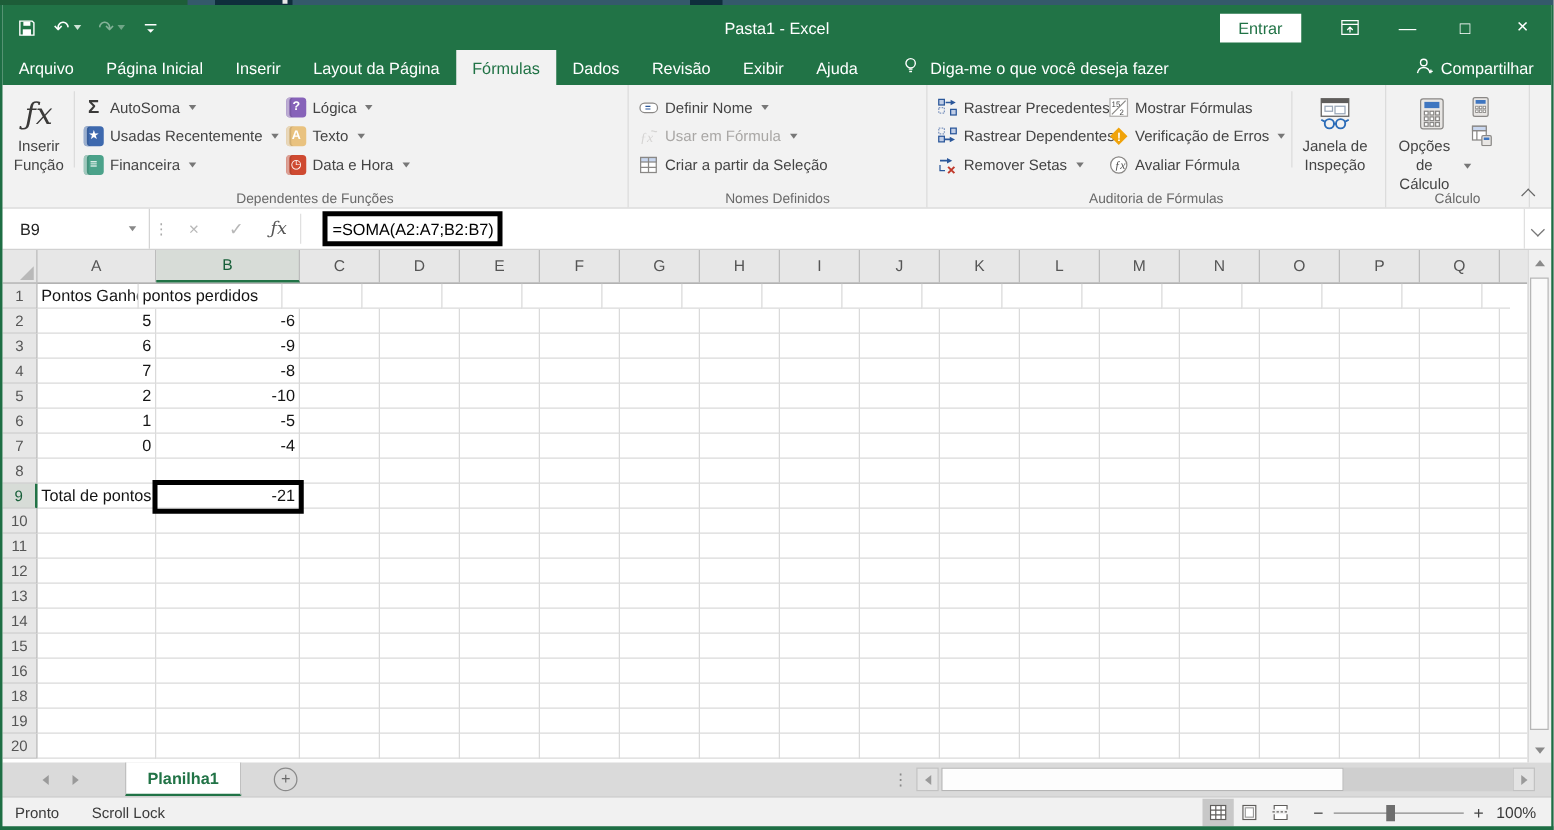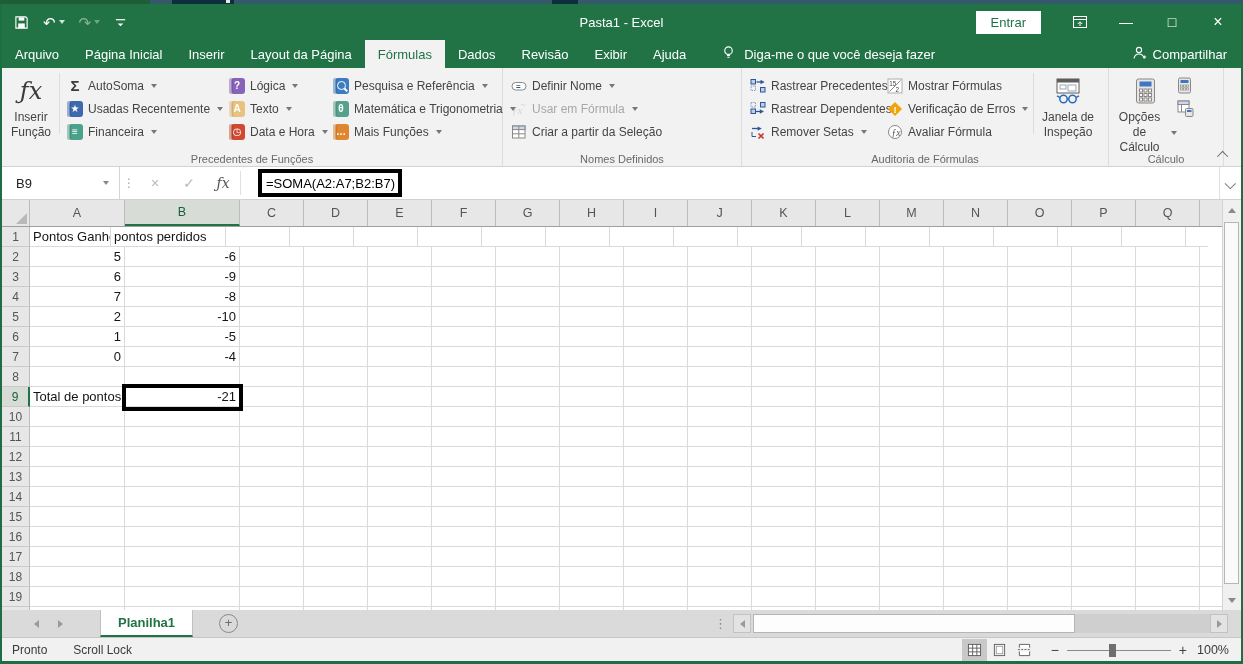--- a/index.html
+++ b/index.html
@@ -226,40 +226,21 @@
             <span class="book" style="background: rgb(233, 194, 127);">A</span>
             <span>Texto</span>
             <span class="caret"></span>
           </span>
           <span class="rbtn">
             <span class="book" style="background: rgb(207, 74, 49);">◷</span>
             <span>Data e Hora</span>
             <span class="caret"></span>
           </span>
         </div>
-      <div class="rcol" id="lib-col3" style="width:160px;">
-          <span class="rbtn">
-            <span class="book" style="background: rgb(62, 124, 193);">
-              <span class="mag"></span>
-            </span>
-            <span>Pesquisa e Referência</span>
-            <span class="caret"></span>
-          </span>
-          <span class="rbtn">
-            <span class="book" style="background: rgb(85, 161, 140);">θ</span>
-            <span>Matemática e Trigonometria</span>
-            <span class="caret"></span>
-          </span>
-          <span class="rbtn">
-            <span class="book" style="background: rgb(224, 134, 46);">…</span>
-            <span>Mais Funções</span>
-            <span class="caret"></span>
-          </span>
-        </div>
-      <div class="glabel">Precedentes de Funções</div>
+      <div class="glabel">Dependentes de Funções</div>
     </div>
 
     <div class="rgroup" style="width:230px;">
       <div class="rcol" id="dn-col" style="width:150px;">
           <span class="rbtn">
             <span style="display: flex;">
               <svg width="16" height="16" viewBox="0 0 16 16">
                 <rect x="1" y="4.5" width="14" height="7.5" rx="3.7" fill="#fff" stroke="#8a8886"></rect>
                 <text x="5" y="10.8" fill="#2b579a" font-size="8" font-weight="bold">=</text>
               </svg>
@@ -807,41 +788,20 @@
           <div class="c" style="width: 64px;"></div>
           <div class="c" style="width: 64px;"></div>
           <div class="c" style="width: 64px;"></div>
           <div class="c" style="width: 64px;"></div>
           <div class="c" style="width: 64px;"></div>
           <div class="c" style="width: 64px;"></div>
           <div class="c" style="width: 64px;"></div>
           <div class="c" style="width: 22px; border-right: none;"></div>
         </div>
         <div class="grow">
-          <div class="rh">17</div>
-          <div class="c" style="width: 95px;"></div>
-          <div class="c" style="width: 115px;"></div>
-          <div class="c" style="width: 64px;"></div>
-          <div class="c" style="width: 64px;"></div>
-          <div class="c" style="width: 64px;"></div>
-          <div class="c" style="width: 64px;"></div>
-          <div class="c" style="width: 64px;"></div>
-          <div class="c" style="width: 64px;"></div>
-          <div class="c" style="width: 64px;"></div>
-          <div class="c" style="width: 64px;"></div>
-          <div class="c" style="width: 64px;"></div>
-          <div class="c" style="width: 64px;"></div>
-          <div class="c" style="width: 64px;"></div>
-          <div class="c" style="width: 64px;"></div>
-          <div class="c" style="width: 64px;"></div>
-          <div class="c" style="width: 64px;"></div>
-          <div class="c" style="width: 64px;"></div>
-          <div class="c" style="width: 22px; border-right: none;"></div>
-        </div>
-        <div class="grow">
           <div class="rh">18</div>
           <div class="c" style="width: 95px;"></div>
           <div class="c" style="width: 115px;"></div>
           <div class="c" style="width: 64px;"></div>
           <div class="c" style="width: 64px;"></div>
           <div class="c" style="width: 64px;"></div>
           <div class="c" style="width: 64px;"></div>
           <div class="c" style="width: 64px;"></div>
           <div class="c" style="width: 64px;"></div>
           <div class="c" style="width: 64px;"></div>

